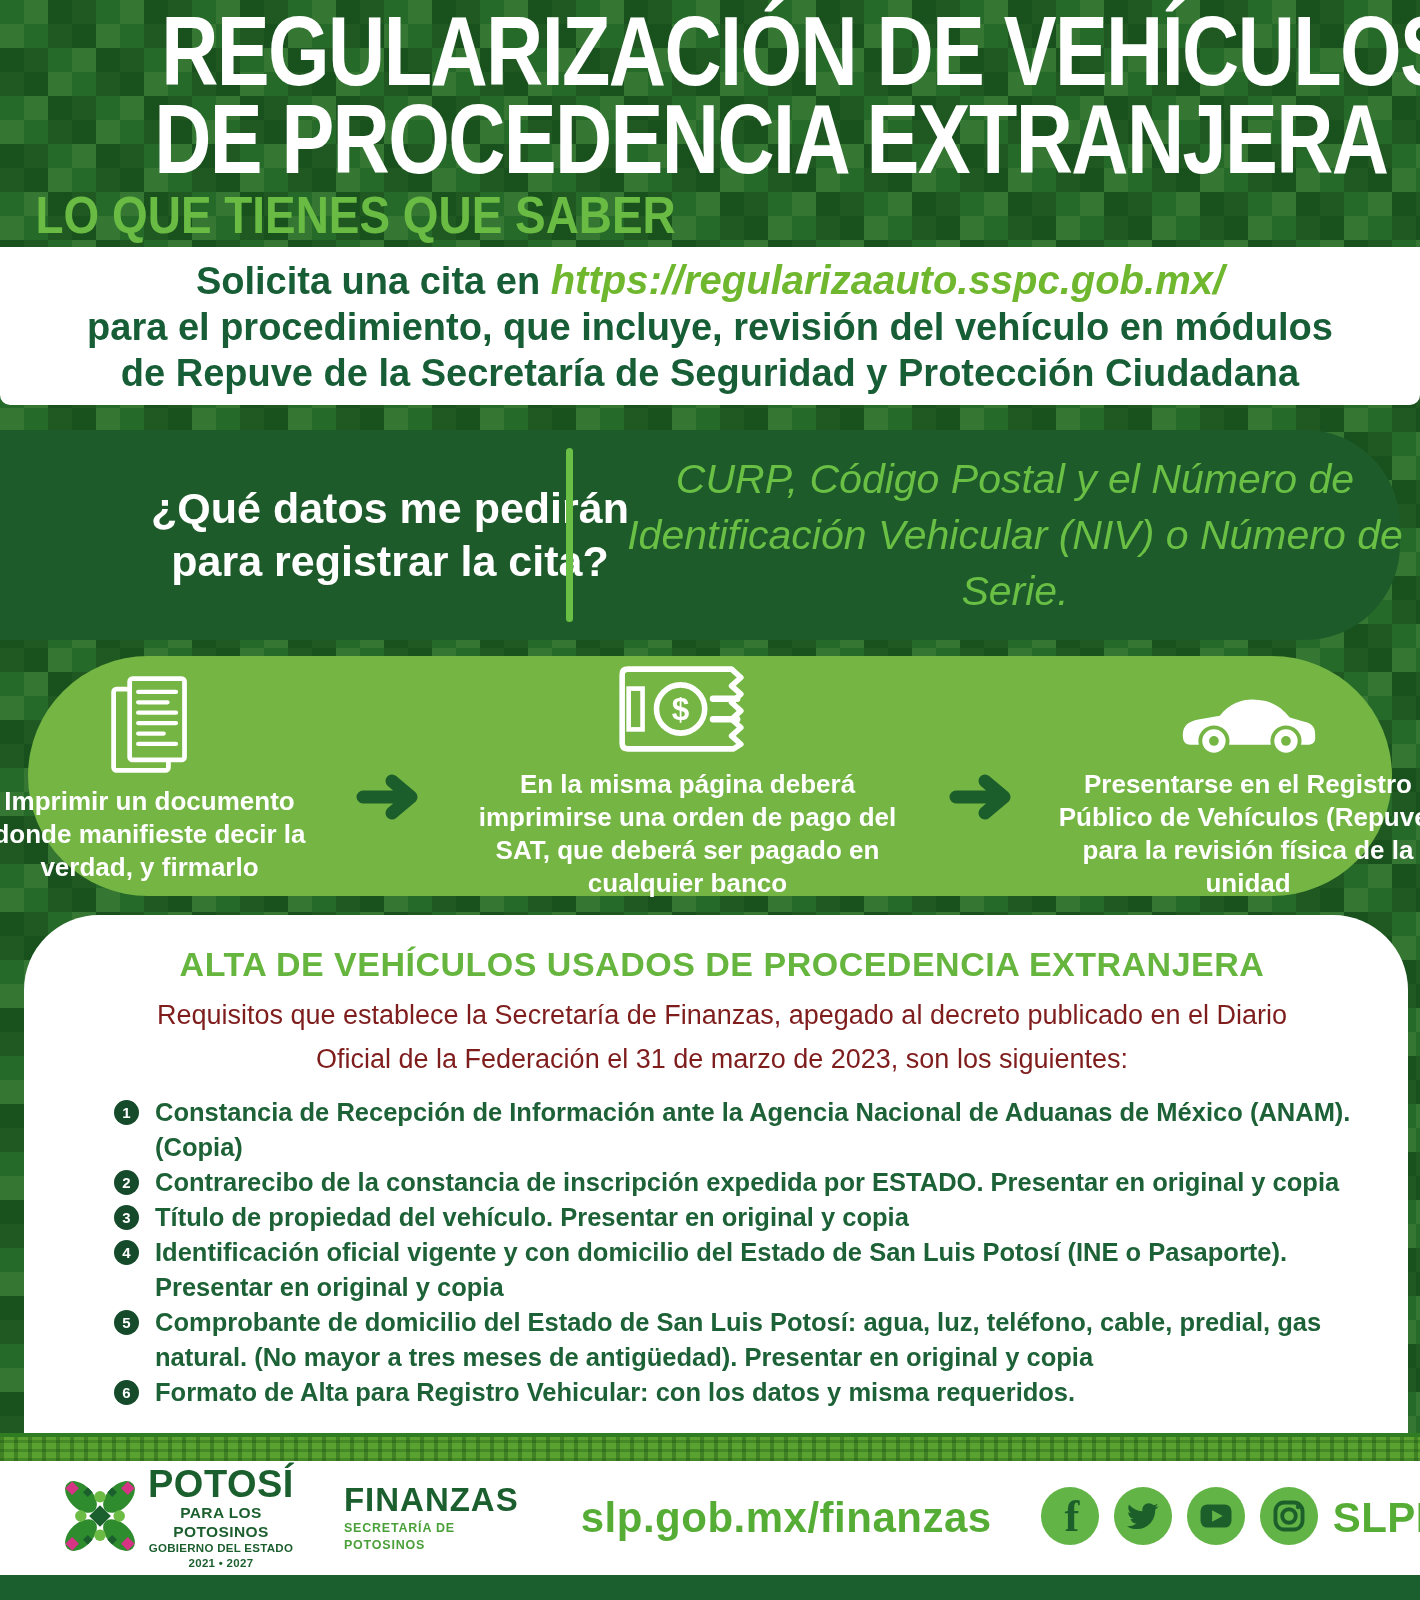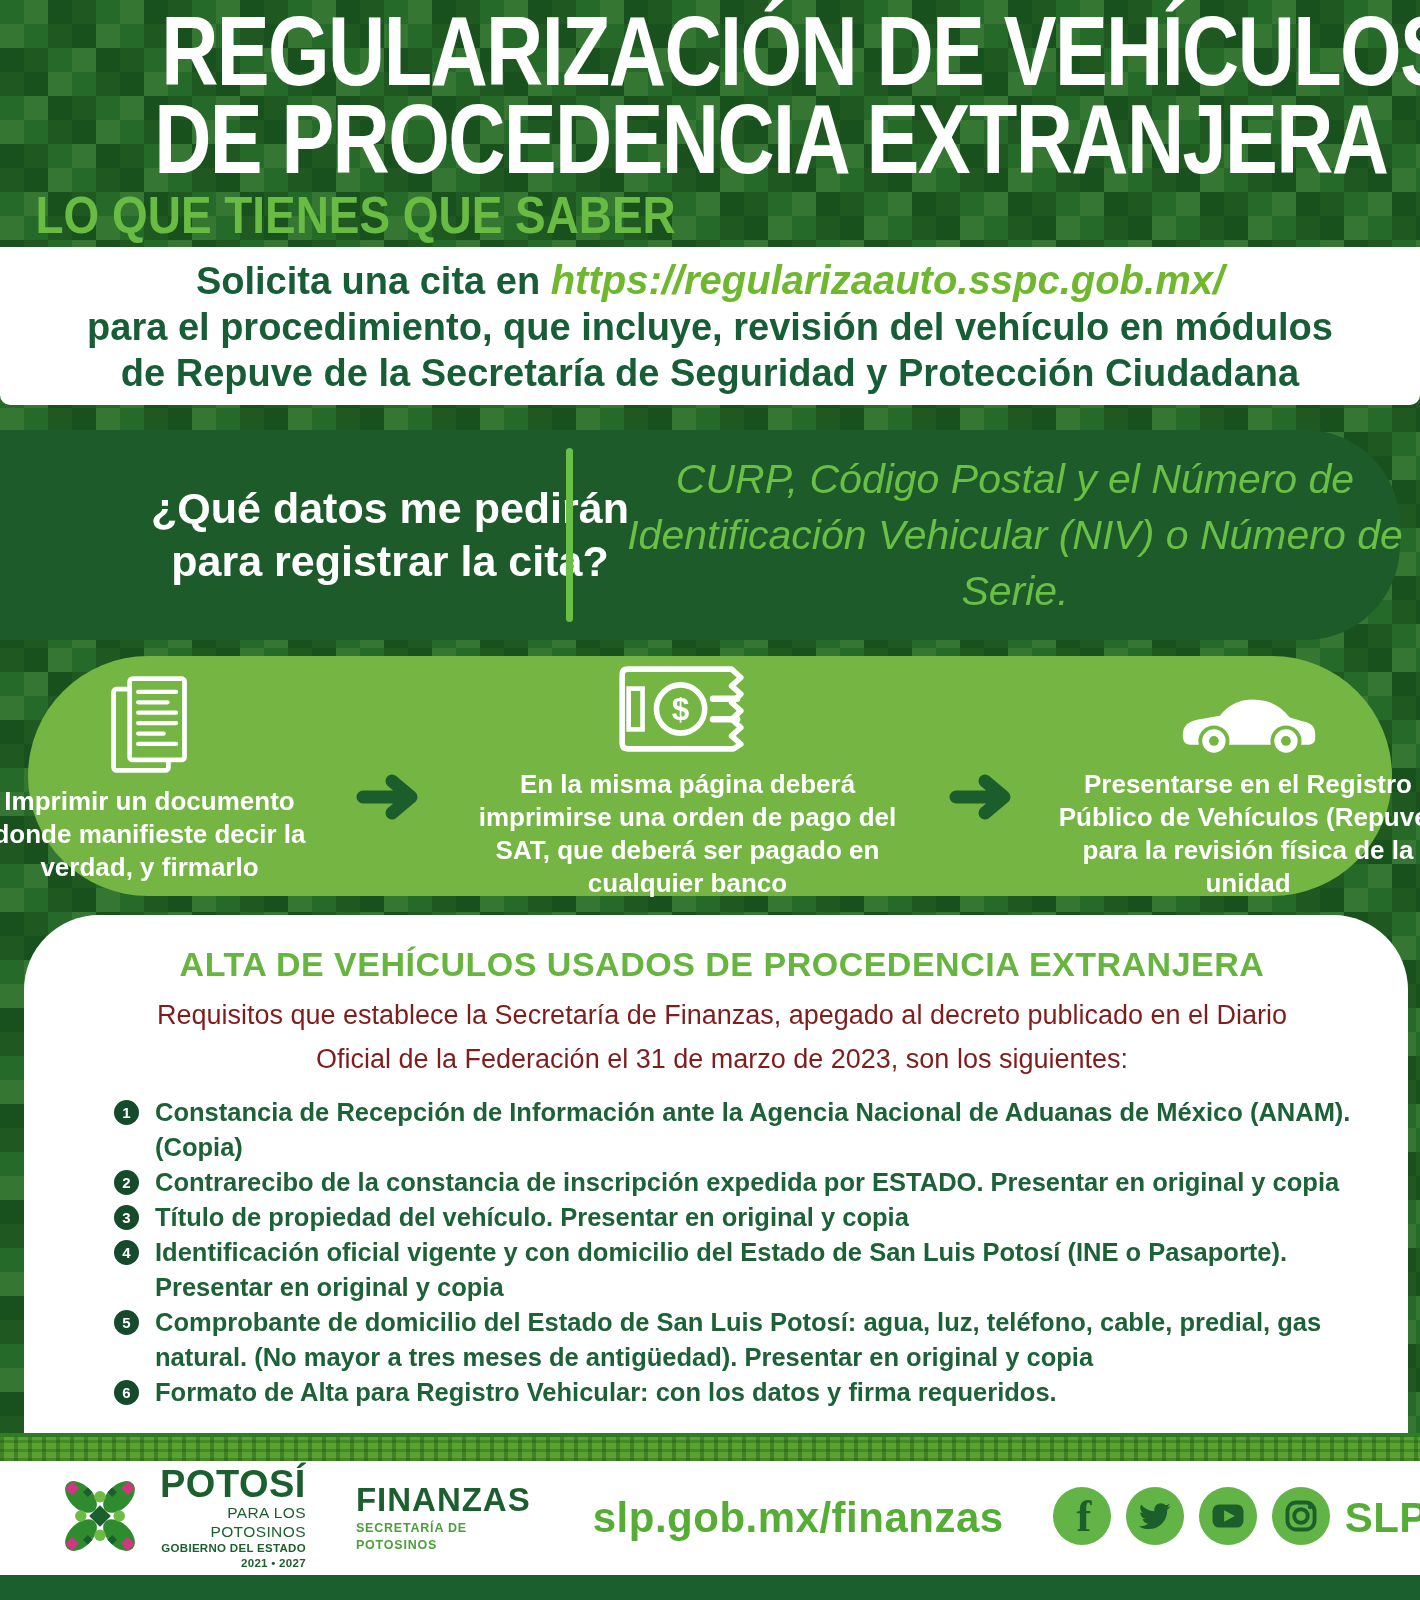--- a/index.html
+++ b/index.html
@@ -62,23 +62,23 @@
   
   .woven-band{position:absolute;left:0;top:1433px;width:1420px;height:28px;background-color:#59a230;
     border-top:4px solid #2f7c22;box-sizing:border-box;
     background-image:
       repeating-linear-gradient(90deg, rgba(20,70,15,.35) 0 4px, transparent 4px 14px),
       repeating-linear-gradient(0deg, rgba(20,70,15,.28) 0 3px, transparent 3px 9px);}
 
   
   .footer{position:absolute;left:0;top:1461px;width:1420px;height:114px;background:#ffffff;
     display:flex;align-items:center;box-sizing:border-box;padding-left:52px;}
-  .brand-col{margin-left:12px;text-align:right;}
+  .brand-col{text-align:center;}
   .brand-name{color:#1c5f2e;font-weight:800;font-size:38px;line-height:38px;letter-spacing:.5px;}
-  .brand-tagline{color:#1c5f2e;font-weight:400;font-size:15.5px;line-height:19px;letter-spacing:.4px;}
+  .brand-tagline{color:#1c5f2e;font-weight:700;font-size:15.5px;line-height:19px;letter-spacing:.4px;}
   .brand-gov{color:#1c5f2e;font-weight:700;font-size:11.5px;line-height:15px;letter-spacing:.3px;}
   .footer-divider{width:3px;height:72px;background:#1c5f2e;margin:0 26px 0 24px;}
   .dept-col{text-align:left;}
   .dept-name{color:#1c5f2e;font-weight:800;font-size:33px;line-height:35px;letter-spacing:1px;}
   .dept-sub{color:#4ba03a;font-weight:800;font-size:12.5px;line-height:17px;letter-spacing:.8px;margin-top:3px;}
   .website{color:#56ad35;font-weight:700;font-size:42px;margin-left:62px;letter-spacing:.5px;}
   .social-row{display:flex;align-items:center;gap:13px;margin-left:48px;}
   .handle{color:#56ad35;font-weight:700;font-size:42px;margin-left:14px;letter-spacing:.5px;}
 
   .bottom-bar{position:absolute;left:0;top:1575px;width:1420px;height:25px;background:#1c5f2e;}
@@ -194,21 +194,21 @@
       <li class="req-item">
         <span class="req-num">4</span>
         <span class="req-text">Identificación oficial vigente y con domicilio del Estado de San Luis Potosí (INE o Pasaporte). Presentar en original y copia</span>
       </li>
       <li class="req-item">
         <span class="req-num">5</span>
         <span class="req-text">Comprobante de domicilio del Estado de San Luis Potosí: agua, luz, teléfono, cable, predial, gas natural.  (No mayor a tres meses de antigüedad). Presentar en original y copia</span>
       </li>
       <li class="req-item">
         <span class="req-num">6</span>
-        <span class="req-text">Formato de Alta para Registro Vehicular: con los datos y firma requeridos.</span>
+        <span class="req-text">Formato de Alta para Registro Vehicular: con los datos y misma requeridos.</span>
       </li>
     </ul>
   </div>
 
   <div class="woven-band"></div>
 
   <div class="footer">
     <div>
       <svg width="96" height="96" viewBox="0 0 100 100">
         <g transform="translate(50,50)">

